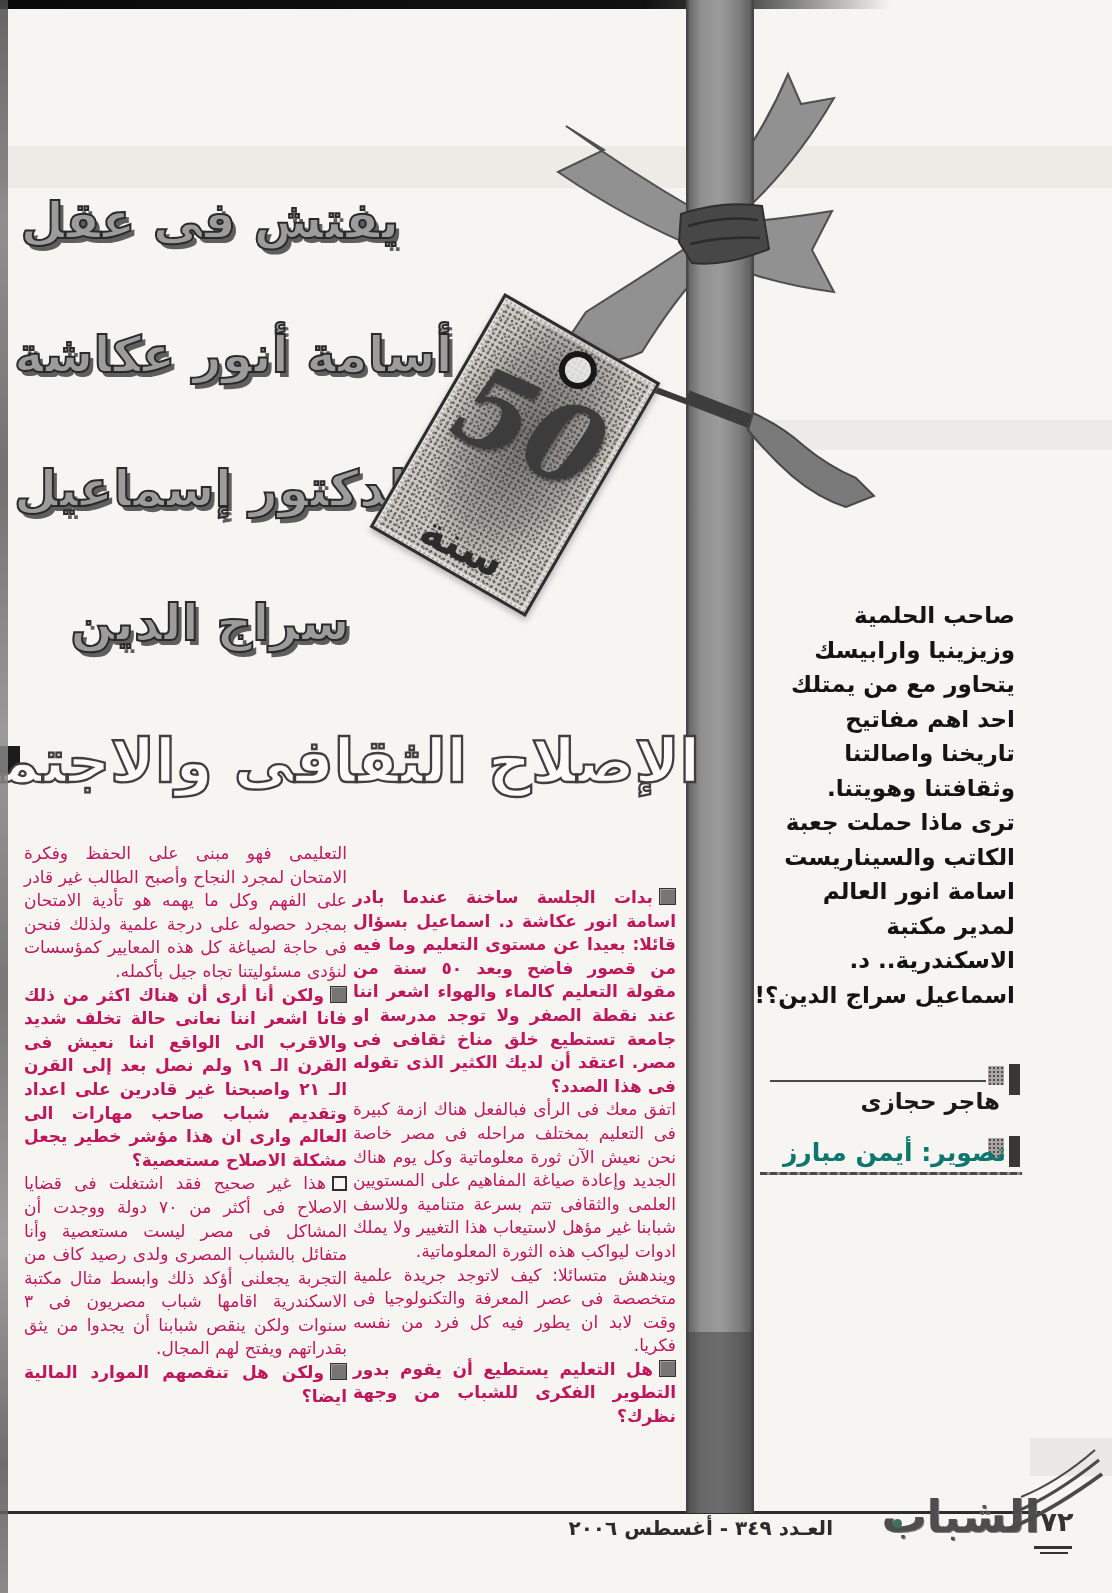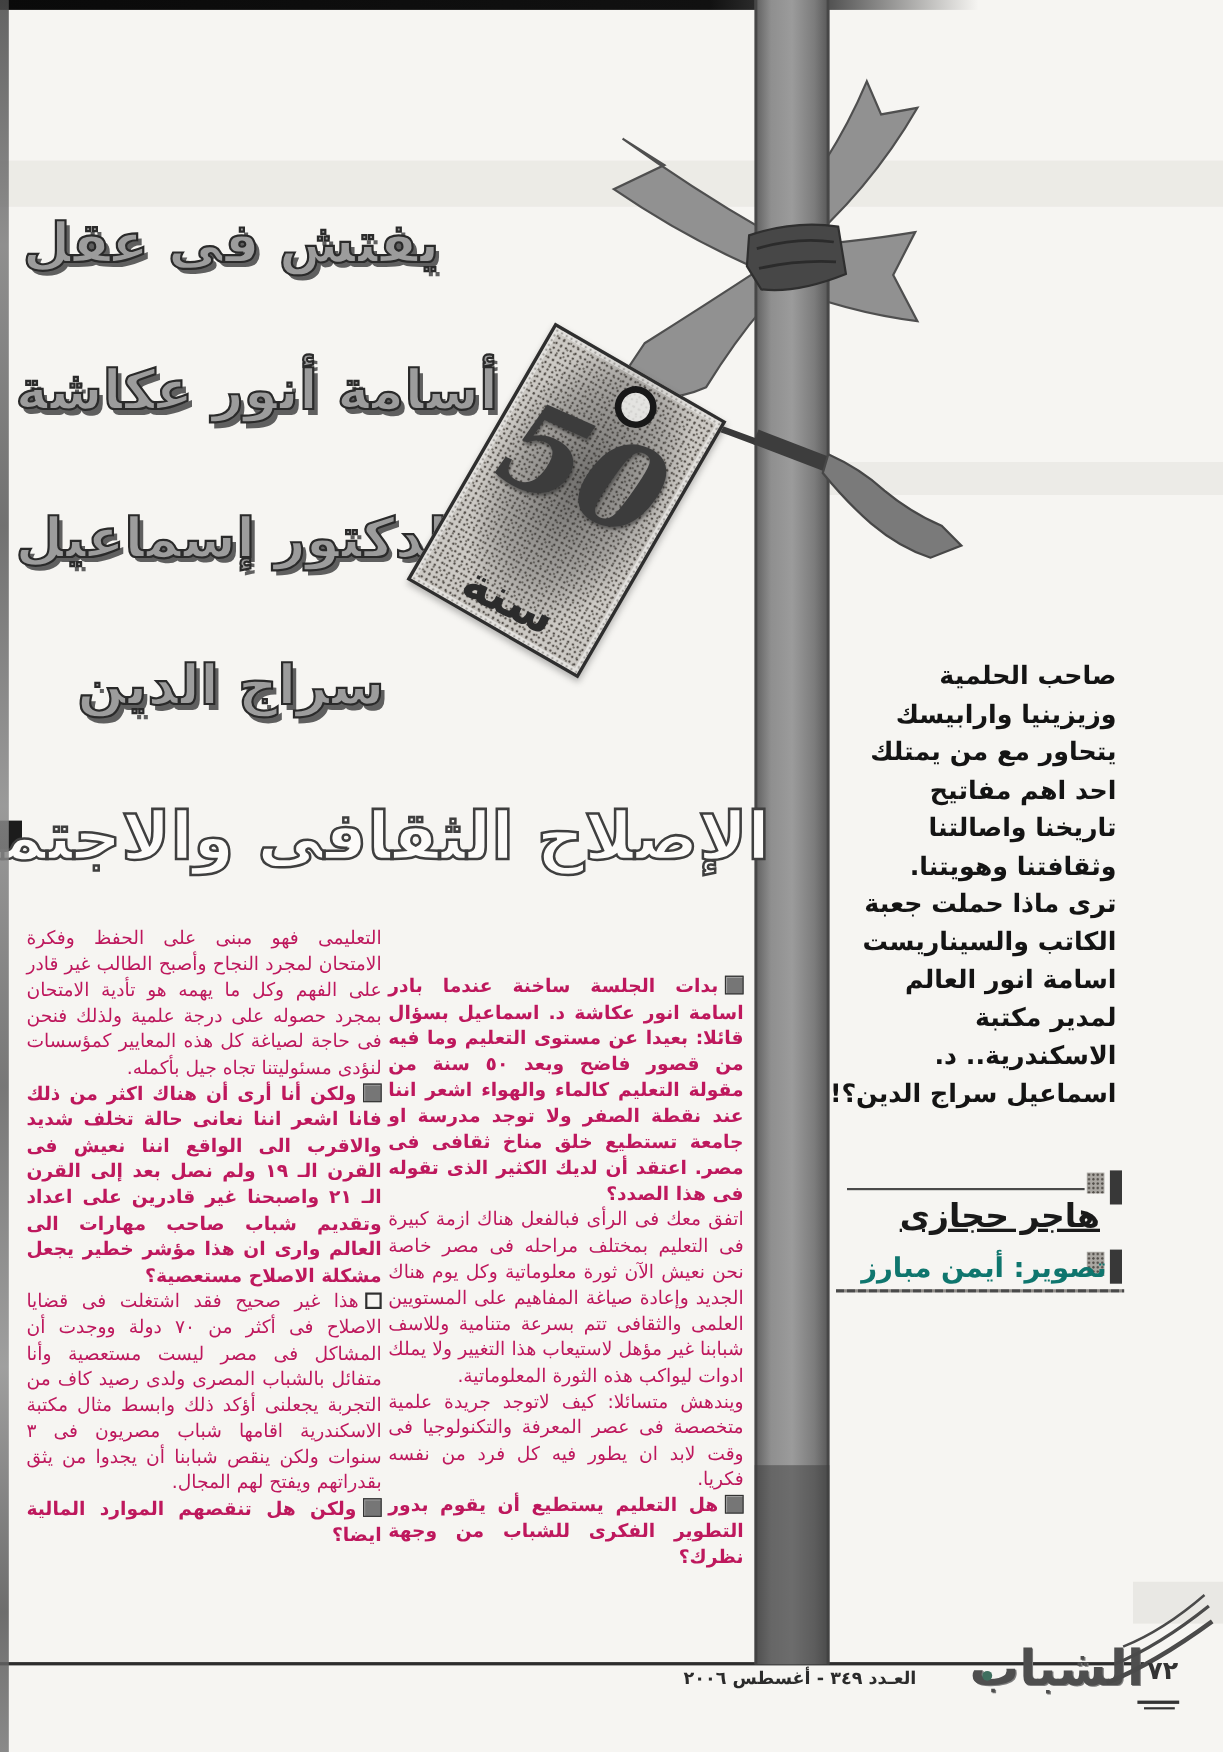--- a/index.html
+++ b/index.html
@@ -54,45 +54,45 @@
     font-weight:bold;font-size:23px;line-height:34.5px;color:#141414;white-space:pre-line;}
 
   
   .rule-top{left:770px;top:1080px;width:216px;height:2px;background:#4a4a4a;}
   .sq-speckle{width:16px;height:19px;
     background-color:#aba8a3;background-image:radial-gradient(#524e49 1px,transparent 1.2px);
     background-size:4px 4px;}
   .sq-dark{width:11px;height:31px;background:#383838;}
   .sq1a{left:988px;top:1066px;} .sq1b{left:1009px;top:1064px;}
   .sq2a{left:988px;top:1138px;height:22px;} .sq2b{left:1009px;top:1136px;}
-  .reporter{right:112px;top:1088px;direction:rtl;font-weight:bold;font-size:30px;color:#1a1a1a;text-decoration:underline;}
+  .reporter{right:112px;top:1088px;direction:rtl;font-weight:bold;font-size:23px;color:#1a1a1a;}
   .photocredit{right:106px;top:1138px;direction:rtl;font-weight:bold;font-size:25px;color:#0f766e;}
   .rule-bottom{left:760px;top:1172px;width:262px;height:3px;
     background:repeating-linear-gradient(90deg,#4a4a4a 0 7px,#8f8c88 7px 10px);}
 
   
   .col{width:323px;direction:rtl;color:#be185d;font-size:17px;line-height:23.6px;}
   .col-left{left:24px;top:842px;}
   .col-mid{left:353px;top:842px;margin-top:44px;}
   .col p{margin:0;text-align:justify;text-align-last:right;}
   .col p.bold{font-weight:bold;}
   .mk{display:inline-block;width:15px;height:15px;margin-left:6px;vertical-align:-2px;}
   .mk-filled{background:#767676;border:1px solid #333;box-shadow:inset 1px 1px 0 #9d9d9d;}
   .mk-hollow{background:transparent;border:2px solid #2f2f2f;box-sizing:border-box;}
 
   
   .footer-rule{left:0;top:1511px;width:1040px;height:3px;background:#2d2d2d;}
-  .issue{right:279px;top:1516px;direction:rtl;font-weight:bold;font-size:16px;color:#2b2b2b;
+  .issue{right:279px;top:1516px;direction:rtl;font-weight:bold;font-size:20px;color:#2b2b2b;
     letter-spacing:.5px;}
   .maglogo{right:72px;top:1490px;direction:rtl;font-weight:bold;font-size:45px;color:#4e4e4e;
     text-shadow:1px 1px 0 #7d7d7d;}
   .logo-dot{left:893px;top:1519px;width:9px;height:9px;border-radius:50%;background:#3f6f5f;z-index:4;}
   .swoosh{left:1000px;top:1442px;width:108px;height:96px;}
   .pagenum{left:1036px;top:1506px;width:42px;text-align:center;
-    font-weight:bold;font-size:23px;color:#333;}
+    font-weight:bold;font-size:27px;color:#333;}
   .pn-line1{left:1034px;top:1546px;width:38px;height:3px;background:#333;}
   .pn-line2{left:1040px;top:1552px;width:28px;height:2px;background:#333;}
 </style>
 </head>
 <body>
 
 <div class="abs scan-top"></div>
 <div class="abs streak1"></div>
 <div class="abs streak2"></div>
 <div class="abs streak3"></div>

